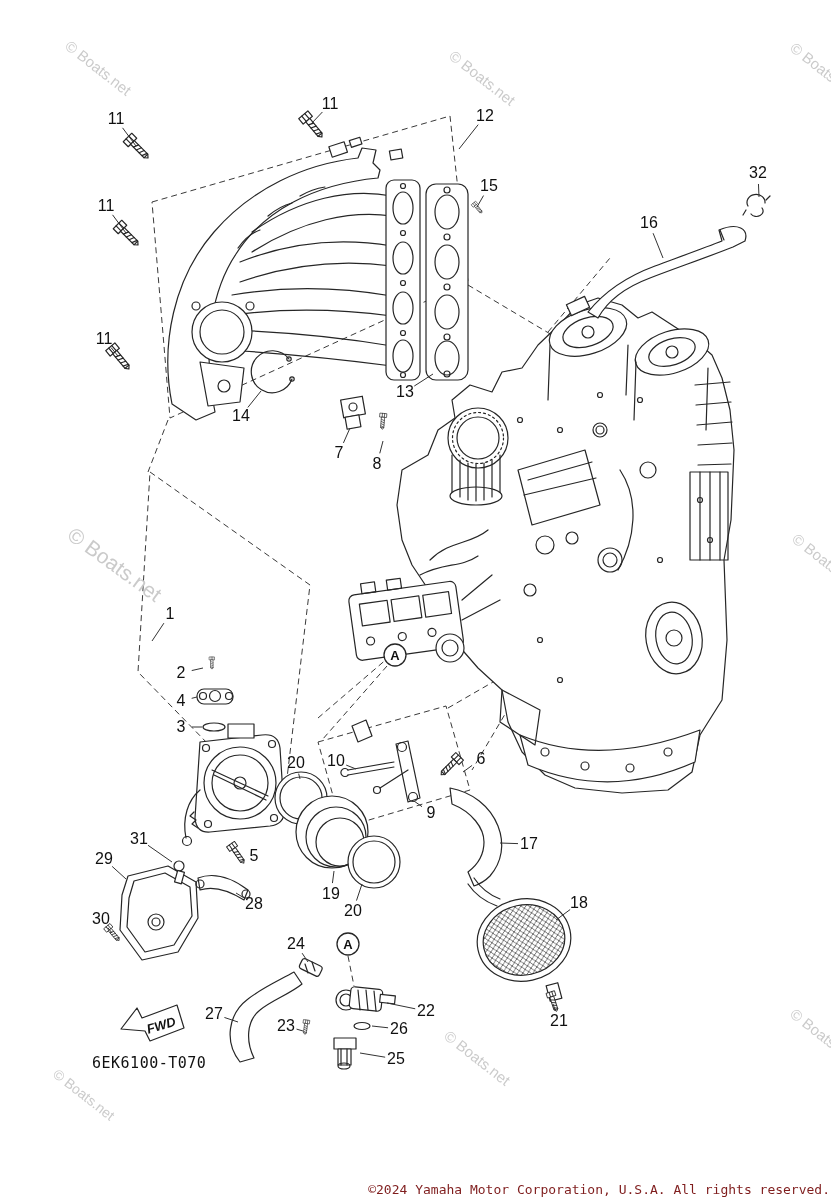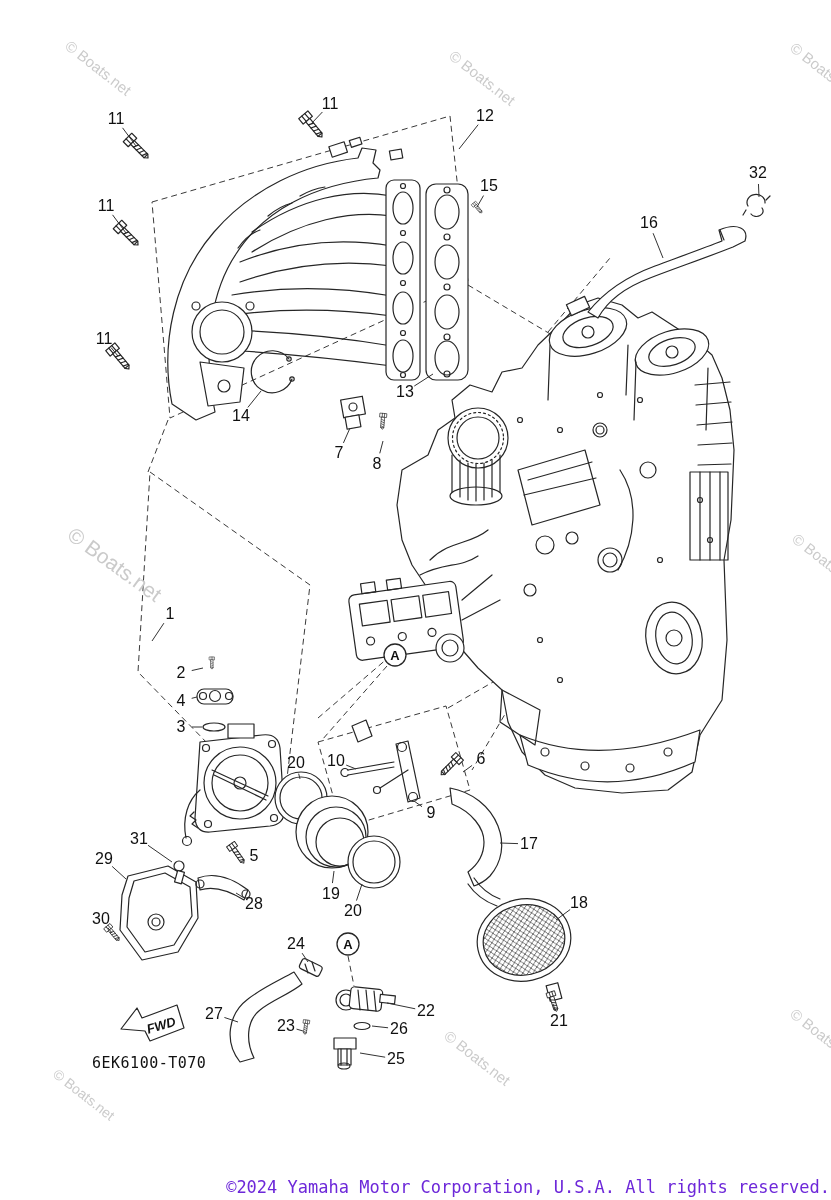--- a/index.html
+++ b/index.html
@@ -12,21 +12,21 @@
   .dashed { stroke:#3a3a3a; stroke-width:1; fill:none; stroke-dasharray:6 4; }
   .leader { stroke:#333; stroke-width:1; }
   .callout { font:16px "Liberation Sans", sans-serif; fill:#101010; }
   .watermark { fill:#c5c5c5; opacity:0.9; font-family:"Liberation Sans", sans-serif; }
   .marker-circle { fill:#ffffff; stroke:#262626; stroke-width:1.3; }
   .marker-label { font:bold 13px "Liberation Sans", sans-serif; fill:#101010; }
   .partcode { font:15px "DejaVu Sans Mono", monospace; fill:#111; letter-spacing:.5px; }
   .fwd-label { font:italic bold 13px "Liberation Sans", sans-serif; fill:#111; }
   .copyright {
     position:absolute; right:1px; bottom:3px; white-space:nowrap;
-    font-family:"DejaVu Sans Mono", monospace; font-size:17px; color:#6d28d9;
+    font-family:"DejaVu Sans Mono", monospace; font-size:13px; color:#7f1d1d;
   }
 </style>
 </head>
 <body>
 
 <div class="page">
   <svg id="diagram" width="831" height="1200" viewBox="0 0 831 1200" xmlns="http://www.w3.org/2000/svg">
 
     <defs>
       <g id="bolt">

